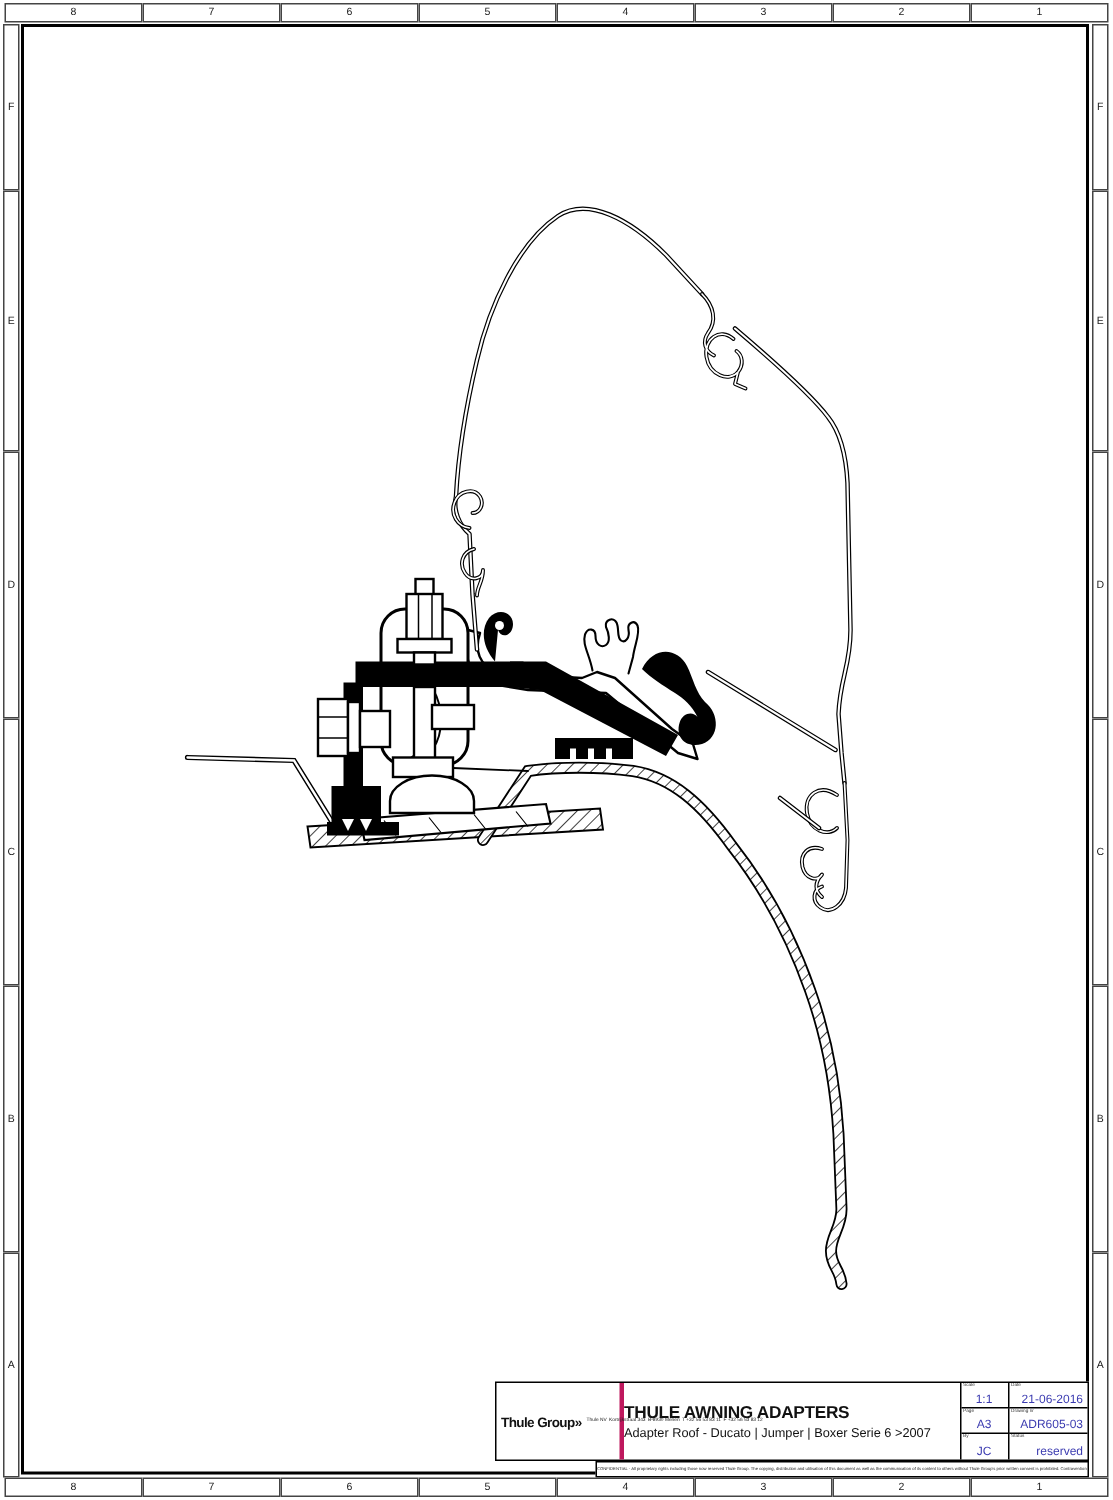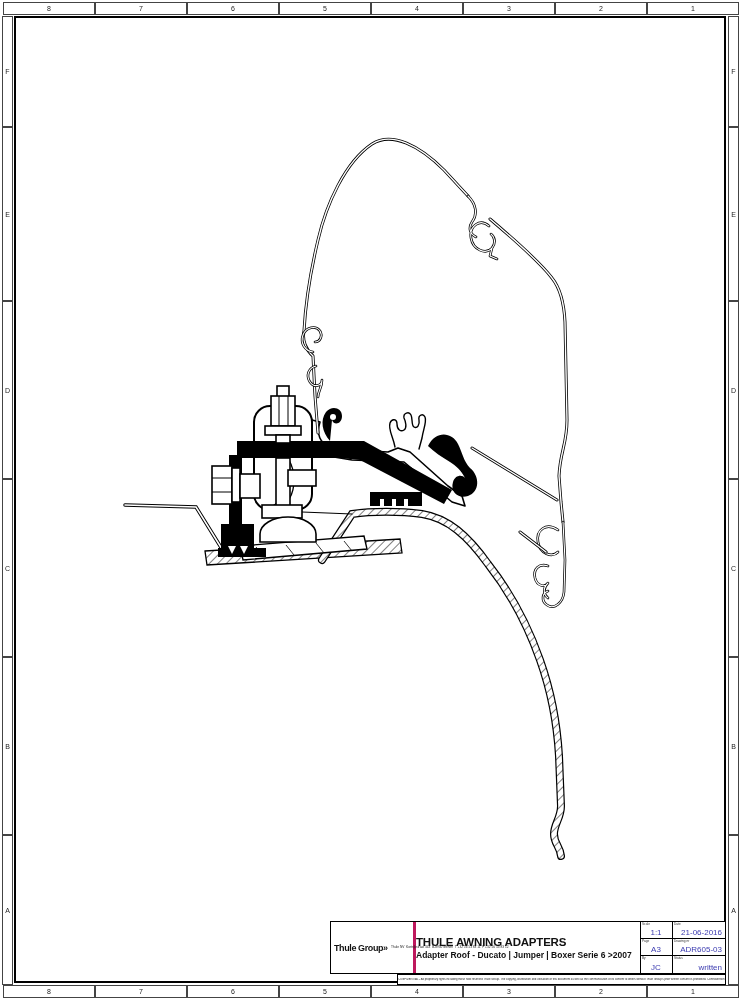--- a/index.html
+++ b/index.html
@@ -29,21 +29,21 @@
   .titleblock{position:absolute;left:330px;top:921px;width:396px;height:53px;
     border:1.5px solid #000;box-sizing:border-box;display:flex;background:#fff;z-index:5;}
   .tb-logo-cell{width:85px;border-right:3px solid #be185d;box-sizing:border-box;
     display:flex;align-items:center;padding:2px 1px 2px 3px;gap:3px;}
   .tb-logo{font-weight:bold;font-size:9px;letter-spacing:-0.4px;white-space:nowrap;}
   .tb-address{font-size:7px;transform:scale(0.46);transform-origin:left center;
     line-height:1.25;white-space:nowrap;color:#222;width:16px;}
   .tb-title-cell{width:225px;border-right:1px solid #000;box-sizing:border-box;
     display:flex;flex-direction:column;align-items:flex-start;justify-content:center;gap:2px;}
   .tb-title{font-weight:bold;font-size:11.5px;letter-spacing:-0.2px;white-space:nowrap;}
-  .tb-subtitle{font-weight:bold;font-size:8.5px;white-space:nowrap;}
+  .tb-subtitle{font-weight:normal;font-size:8.5px;white-space:nowrap;}
   .tb-meta{flex:1;display:grid;grid-template-columns:32px 1fr;grid-template-rows:1fr 1fr 1fr;}
   .tb-field{position:relative;border-right:1px solid #000;border-bottom:1px solid #000;
     box-sizing:border-box;overflow:hidden;}
   .tb-field:nth-child(2n){border-right:none;}
   .tb-field:nth-child(5),.tb-field:nth-child(6){border-bottom:none;}
   .tb-label{position:absolute;left:1px;top:0;font-size:7px;transform:scale(0.45);
     transform-origin:left top;color:#333;white-space:nowrap;}
   .tb-value{position:absolute;left:2px;right:3px;bottom:1px;font-size:8px;
     color:#3b3bb0;text-align:right;white-space:nowrap;}
   .tb-value.center{text-align:center;}
@@ -229,21 +229,21 @@
       <div class="tb-field">
         <span class="tb-label">Drawing nr</span>
         <span class="tb-value">ADR605-03</span>
       </div>
       <div class="tb-field">
         <span class="tb-label">By</span>
         <span class="tb-value center">JC</span>
       </div>
       <div class="tb-field">
         <span class="tb-label">Status</span>
-        <span class="tb-value">written</span>
+        <span class="tb-value">reserved</span>
       </div>
     </div>
   </div>
 
   <div class="confidential">
     <span>CONFIDENTIAL - All proprietary rights including those now reserved Thule Group. The copying, distribution and utilisation of this document as well as the communication of its content to others without Thule Group's prior written consent is prohibited. Contravention will be prosecuted.</span>
   </div>
 
 </div>
 

